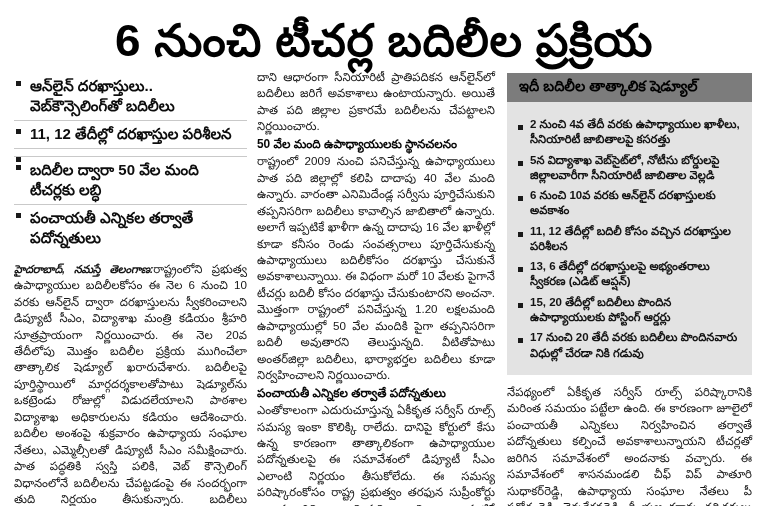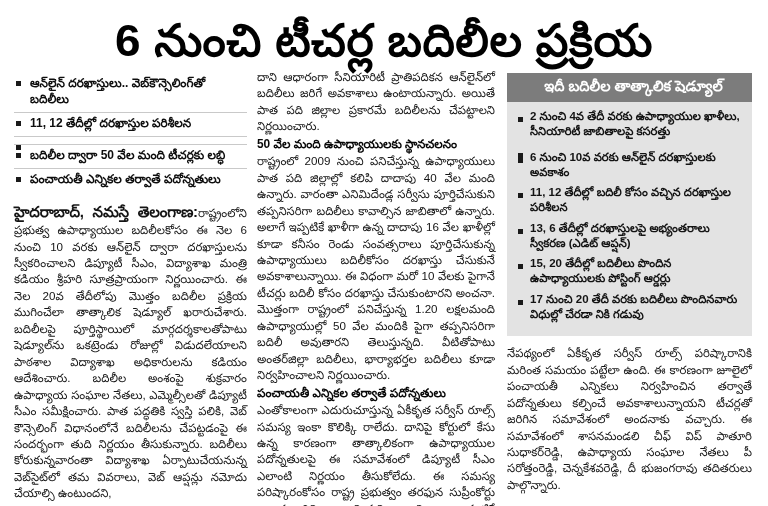--- a/index.html
+++ b/index.html
@@ -52,21 +52,21 @@
   
   ul.highlights {
     list-style: none;
     margin: 4px 0 0 0;
     padding: 0;
   }
   ul.highlights > li {
     position: relative;
     padding: 3px 0 4px 16px;
     border-bottom: 1px solid #c9c9c9;
-    font-size: 12px;
+    font-size: 15px;
     line-height: 1.33;
     font-weight: bold;
     color: #0d0d0d;
   }
   ul.highlights > li:last-child {
     border-bottom: none;
   }
   .sq-bullet {
     position: absolute;
     left: 2px;
@@ -81,51 +81,52 @@
   .body-text {
     font-size: 11.6px;
     line-height: 1.42;
     text-align: justify;
     margin: 0;
     color: #141414;
     word-spacing: 0.2px;
   }
   .dateline {
     font-weight: bold;
-    font-size: 15px;
+    font-size: 11px;
     letter-spacing: -0.2px;
+    font-style: italic;
   }
   .lead-gap { margin-top: 9px; }
   .subhead {
     font-weight: bold;
     font-size: 11.9px;
     line-height: 1.3;
     margin: 2px 0 1px 0;
     color: #080808;
   }
 
   
   .panel {
     background: #e3e3e3;
     padding: 0 0 9px 0;
     margin-top: 4px;
   }
   .panel-header {
     background: #7c7c7c;
-    color: #ffffff;
+    color: #000000;
     font-weight: bold;
     font-size: 14.5px;
-    text-align: center;
+    text-align: left;
     padding: 6px 4px 7px 12px;
     line-height: 1.1;
   }
   ul.schedule {
     list-style: none;
     margin: 0;
-    padding: 7px 9px 0 9px;
+    padding: 15px 9px 0 9px;
   }
   ul.schedule > li {
     position: relative;
     padding: 0 0 5px 14px;
     font-size: 11.5px;
     line-height: 1.33;
     font-weight: bold;
     color: #131313;
   }
   .panel-footer-text {
@@ -186,20 +187,21 @@
     <div class="panel">
       <div class="panel-header">ఇదీ బదిలీల తాత్కాలిక షెడ్యూల్</div>
 
       <ul class="schedule">
         <li>
           <span class="sq-bullet"></span>
           <span>2 నుంచి 4వ తేదీ వరకు ఉపాధ్యాయుల ఖాళీలు, సీనియారిటీ జాబితాలపై కసరత్తు</span>
         </li>
         <li>
           <span class="sq-bullet"></span>
+          <span>5న విద్యాశాఖ వెబ్‌సైట్‌లో, నోటీసు బోర్డులపై జిల్లాలవారీగా సీనియారిటీ జాబితాల వెల్లడి</span>
         </li>
         <li>
           <span class="sq-bullet"></span>
           <span>6 నుంచి 10వ వరకు ఆన్‌లైన్ దరఖాస్తులకు అవకాశం</span>
         </li>
         <li>
           <span class="sq-bullet"></span>
           <span>11, 12 తేదీల్లో బదిలీ కోసం వచ్చిన దరఖాస్తుల పరిశీలన</span>
         </li>
         <li>

